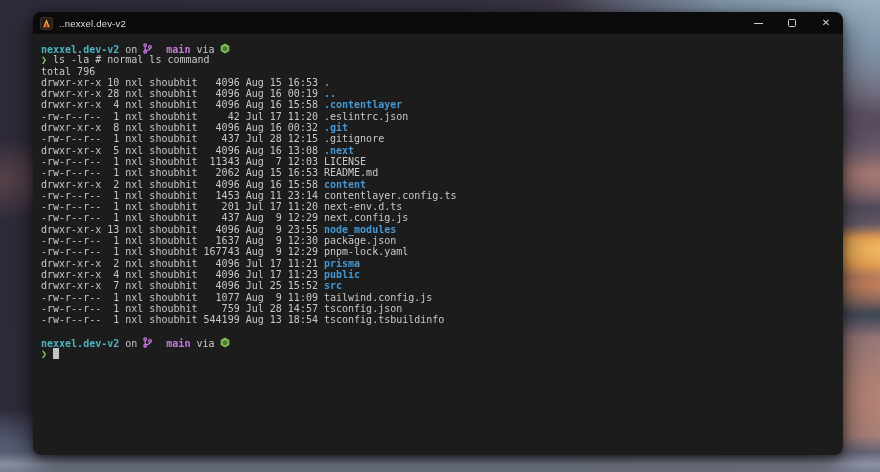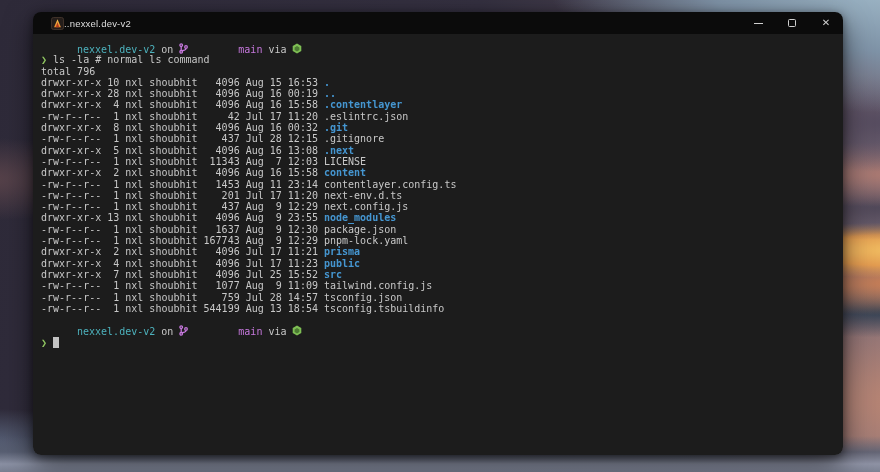--- a/index.html
+++ b/index.html
@@ -23,41 +23,41 @@
   
   .term-window{
     position:absolute;left:33px;top:12px;width:810px;height:443px;
     border-radius:8px;overflow:hidden;
     box-shadow:0 10px 28px rgba(0,0,0,.55), 0 2px 8px rgba(0,0,0,.45);
   }
   .titlebar{
     height:22px;background:var(--titlebar_bg,#0b0b0b);
     display:flex;align-items:center;
   }
-  .tab-zone{display:flex;align-items:center;padding-left:18px;flex:1;min-width:0;}
+  .tab-zone{display:flex;align-items:center;gap:6px;padding-left:7px;flex:1;min-width:0;}
   .app-icon{width:13px;height:13px;flex:0 0 auto;display:block;}
   .tab-title{
     color:#dfdfdf;font-size:9.5px;letter-spacing:.2px;
     white-space:nowrap;overflow:hidden;
   }
   .win-controls{display:flex;height:22px;}
   .win-btn{width:34px;height:22px;display:flex;align-items:center;justify-content:center;cursor:default;}
   .glyph-min{width:9px;height:1px;background:#d0d0d0;display:block;}
   .glyph-max{width:8px;height:8px;border:1px solid #d0d0d0;border-radius:1.5px;display:block;box-sizing:border-box;}
   .glyph-close{color:#d0d0d0;font-size:10px;line-height:10px;font-family:"DejaVu Sans",sans-serif;}
   .term-body{
     height:421px;background:var(--terminal_bg,#1c1c1c);
     padding:9px 8px 0 8px;box-sizing:border-box;
     font-family:"DejaVu Sans Mono","Liberation Mono",monospace;
     font-size:10px;line-height:11.3px;color:var(--text,#c8c8c8);
   }
   .t-line{white-space:pre;height:11.3px;}
   .blank-line{height:11.3px;}
   .seg{margin-right:6px;}
-  .b{font-weight:normal;margin-left:36px;}
+  .b{font-weight:bold;}
   .c-cyan{color:var(--cyan,#4db2bd);}
   .c-purple{color:var(--purple,#c678dd);padding-left:12px;}
   .c-green{color:var(--green,#8fc560);}
   .dir{color:var(--dir_blue,#4596d1);font-weight:bold;}
   .branch-icon-svg{vertical-align:-1px;margin-right:2px;}
   .node-icon-svg{vertical-align:-1px;}
   .cursor-block{
     display:inline-block;width:6px;height:11px;background:var(--cursor,#c3c3c3);
     vertical-align:text-bottom;margin-left:6px;
   }
@@ -117,20 +117,21 @@
 
       <div>
           <div class="t-line"><span>drwxr-xr-x 10 nxl shoubhit   4096 Aug 15 16:53 </span><span class="dir">.</span></div>
           <div class="t-line"><span>drwxr-xr-x 28 nxl shoubhit   4096 Aug 16 00:19 </span><span class="dir">..</span></div>
           <div class="t-line"><span>drwxr-xr-x  4 nxl shoubhit   4096 Aug 16 15:58 </span><span class="dir">.contentlayer</span></div>
           <div class="t-line"><span>-rw-r--r--  1 nxl shoubhit     42 Jul 17 11:20 </span><span>.eslintrc.json</span></div>
           <div class="t-line"><span>drwxr-xr-x  8 nxl shoubhit   4096 Aug 16 00:32 </span><span class="dir">.git</span></div>
           <div class="t-line"><span>-rw-r--r--  1 nxl shoubhit    437 Jul 28 12:15 </span><span>.gitignore</span></div>
           <div class="t-line"><span>drwxr-xr-x  5 nxl shoubhit   4096 Aug 16 13:08 </span><span class="dir">.next</span></div>
           <div class="t-line"><span>-rw-r--r--  1 nxl shoubhit  11343 Aug  7 12:03 </span><span>LICENSE</span></div>
+          <div class="t-line"><span>-rw-r--r--  1 nxl shoubhit   2062 Aug 15 16:53 </span><span>README.md</span></div>
           <div class="t-line"><span>drwxr-xr-x  2 nxl shoubhit   4096 Aug 16 15:58 </span><span class="dir">content</span></div>
           <div class="t-line"><span>-rw-r--r--  1 nxl shoubhit   1453 Aug 11 23:14 </span><span>contentlayer.config.ts</span></div>
           <div class="t-line"><span>-rw-r--r--  1 nxl shoubhit    201 Jul 17 11:20 </span><span>next-env.d.ts</span></div>
           <div class="t-line"><span>-rw-r--r--  1 nxl shoubhit    437 Aug  9 12:29 </span><span>next.config.js</span></div>
           <div class="t-line"><span>drwxr-xr-x 13 nxl shoubhit   4096 Aug  9 23:55 </span><span class="dir">node_modules</span></div>
           <div class="t-line"><span>-rw-r--r--  1 nxl shoubhit   1637 Aug  9 12:30 </span><span>package.json</span></div>
           <div class="t-line"><span>-rw-r--r--  1 nxl shoubhit 167743 Aug  9 12:29 </span><span>pnpm-lock.yaml</span></div>
           <div class="t-line"><span>drwxr-xr-x  2 nxl shoubhit   4096 Jul 17 11:21 </span><span class="dir">prisma</span></div>
           <div class="t-line"><span>drwxr-xr-x  4 nxl shoubhit   4096 Jul 17 11:23 </span><span class="dir">public</span></div>
           <div class="t-line"><span>drwxr-xr-x  7 nxl shoubhit   4096 Jul 25 15:52 </span><span class="dir">src</span></div>

